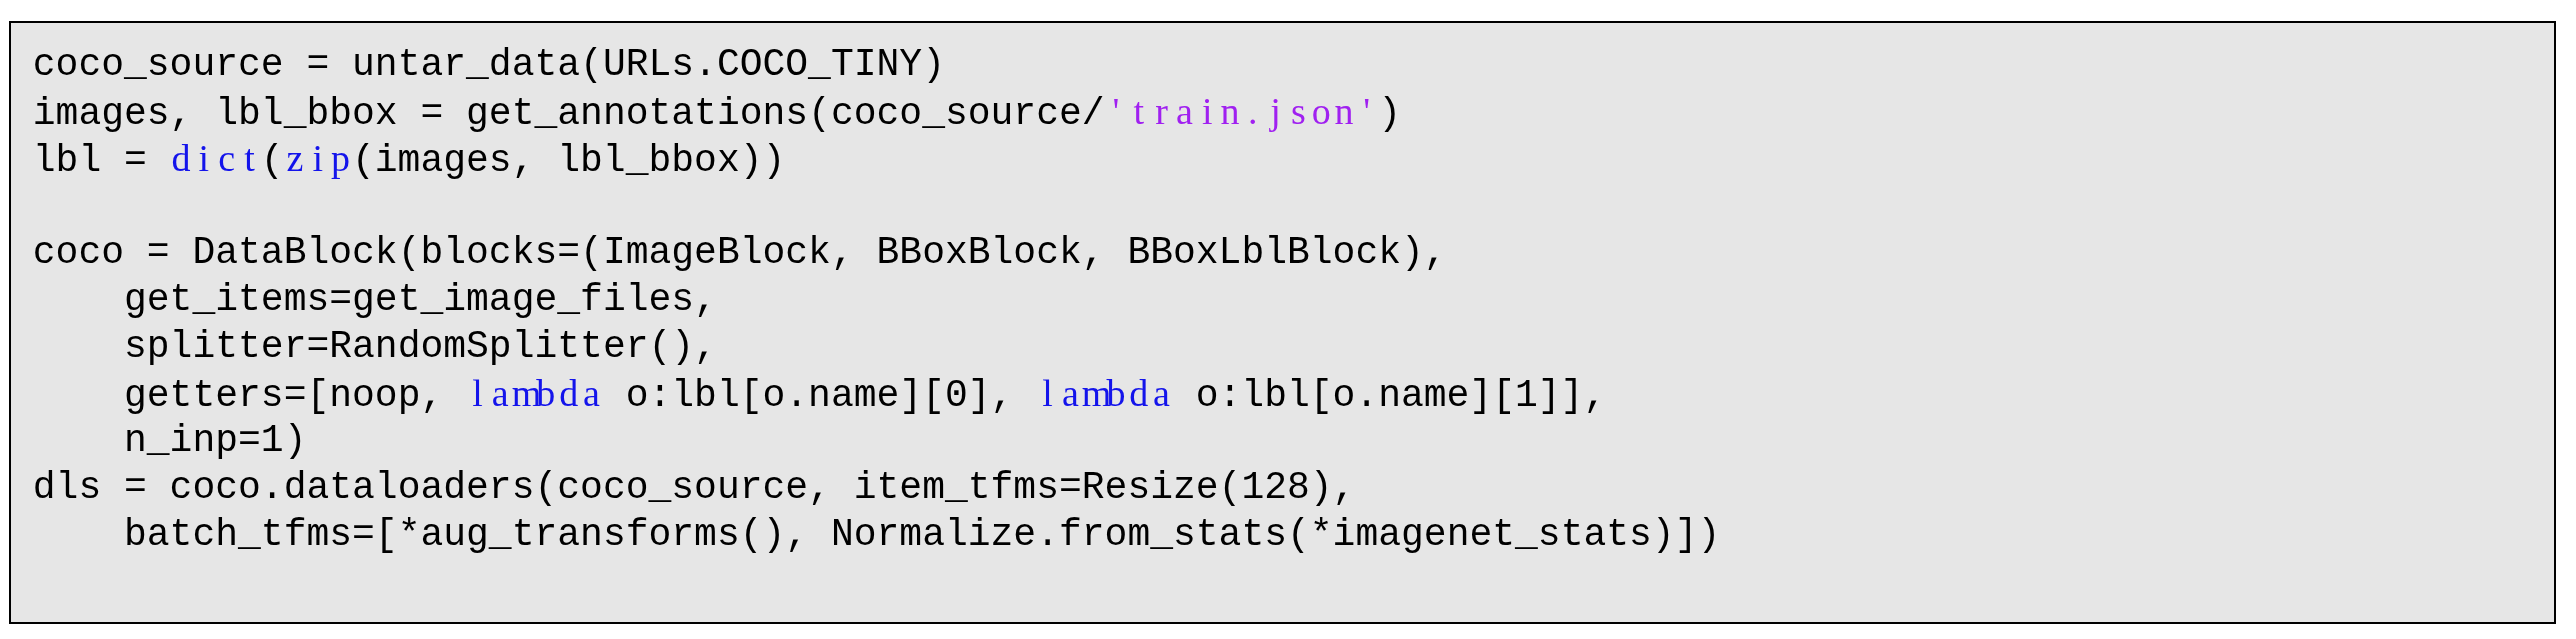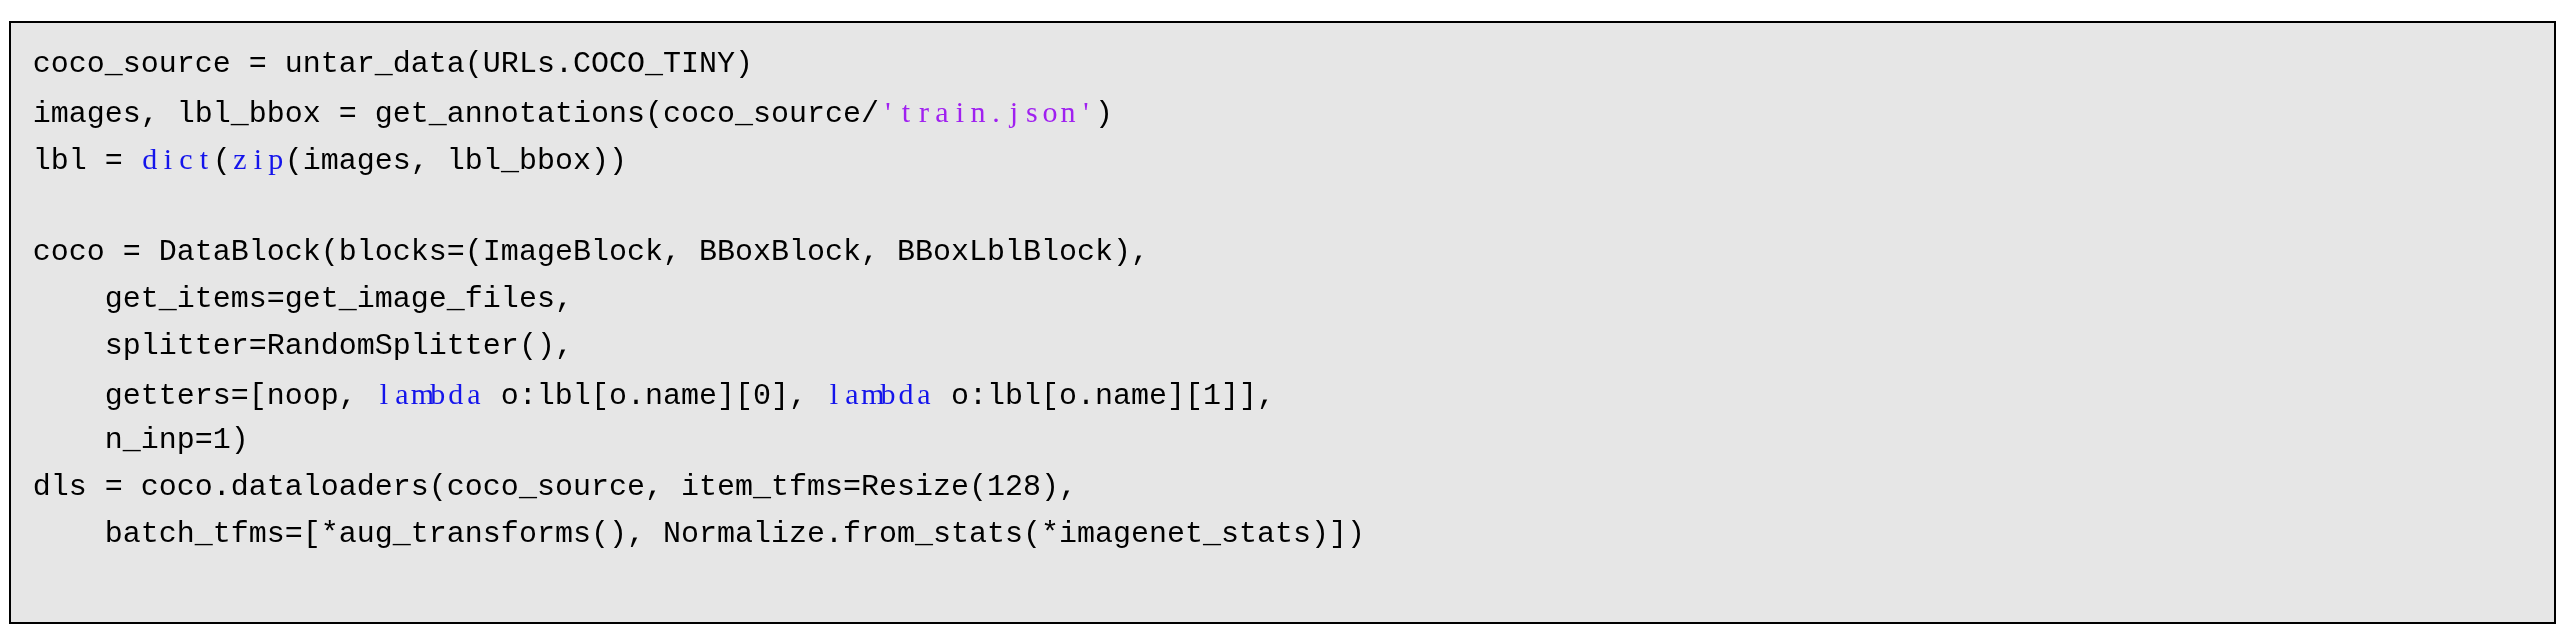--- a/index.html
+++ b/index.html
@@ -18,21 +18,21 @@
     width: 2547px;
     height: 603px;
     box-sizing: border-box;
     border: 2.7px solid var(--border-color, #000);
     background: var(--box-bg, #e6e6e6);
   }
   pre.code {
     margin: 0;
     padding: 17.7px 13.6px 0 22px;
     font-family: "Liberation Mono", "DejaVu Sans Mono", monospace;
-    font-size: 30px;
+    font-size: 38px;
     line-height: 47px;
     color: var(--text-color, #000);
     white-space: pre;
   }
   .line { height: 47px; }
   .seg-code { color: var(--text-color, #000); }
   .seg-keyword { color: var(--keyword-color, #1414eb); }
   .seg-string { color: var(--string-color, #a020f0); }
   
   .cell {

